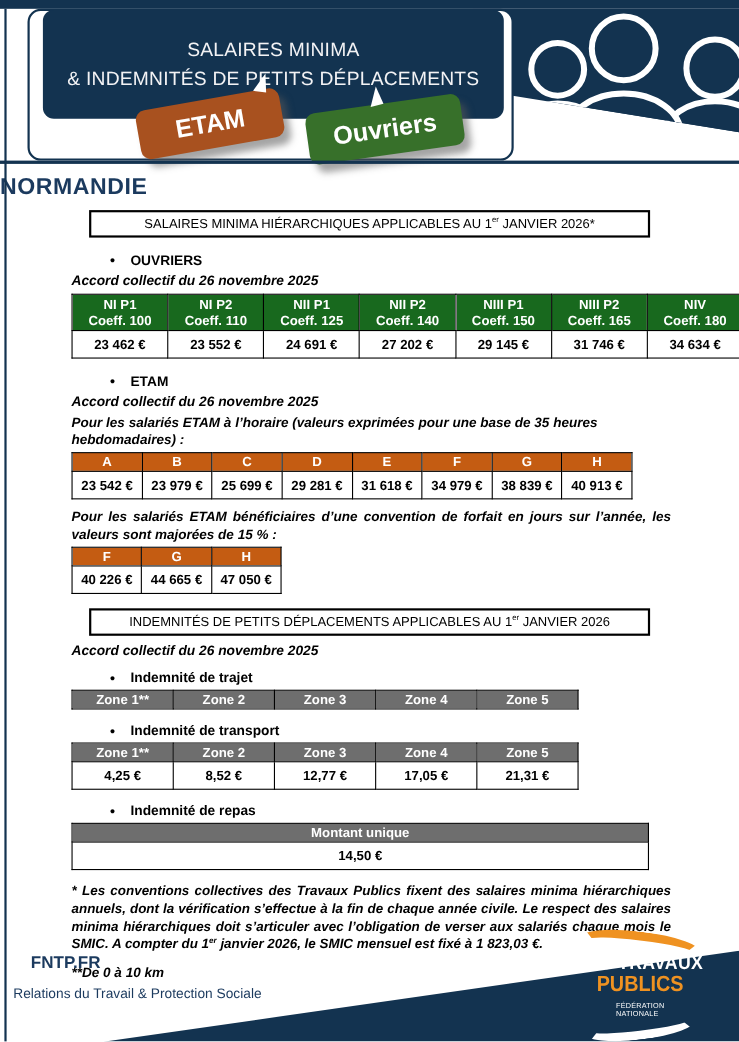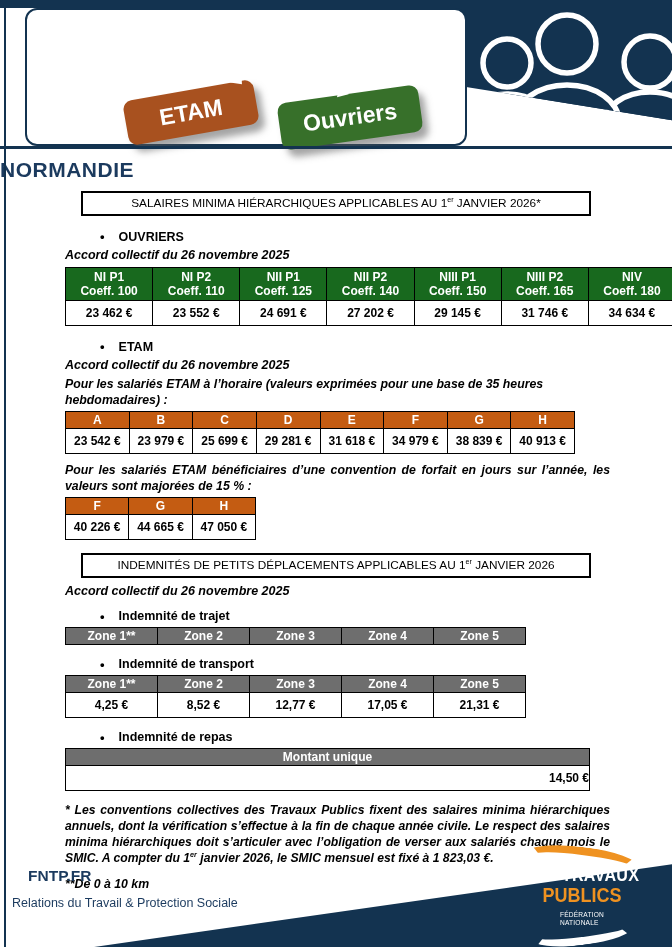--- a/index.html
+++ b/index.html
@@ -96,20 +96,24 @@
           <path d="M 33 118 A 44 32 0 0 1 121 118"></path>
           <circle cx="77" cy="55" r="24"></circle>
           <path d="M 174 116 A 46 32 0 0 1 266 116"></path>
           <circle cx="220" cy="54" r="26"></circle>
           <path d="M 85 114 A 52 37 0 0 1 189 114"></path>
           <circle cx="137" cy="36" r="29"></circle>
         </g>
       </svg>
     </div>
     <div class="card">
+      <div class="titlebox">
+        <div>SALAIRES MINIMA</div>
+        <div>&amp; INDEMNITÉS DE PETITS DÉPLACEMENTS</div>
+      </div>
       <div class="ribbon etam">
         <span class="tail t-etam"></span>
         <span>ETAM</span>
       </div>
       <div class="ribbon ouv">
         <span class="tail t-ouv"></span>
         <span>Ouvriers</span>
       </div>
     </div>
     <div class="hdr-rule"></div>
@@ -271,21 +275,21 @@
     <div class="bullet-line" style="margin-top:12px;">
       <span class="bullet-dot">•</span>
       <span>Indemnité de repas</span>
     </div>
     <table class="repas gray">
       <tbody>
           <tr class="tbl-head">
         <th>Montant unique</th>
       </tr>
       <tr class="tbl-vals">
-        <td style="font-weight:bold;text-align:right;">14,50 €</td>
+        <td style="font-weight:bold;">14,50 €</td>
       </tr>
     </tbody>
       </table>
 
     <div class="footnote">
       <span>* Les conventions collectives des Travaux Publics fixent des salaires minima hiérarchiques annuels, dont la vérification s’effectue à la fin de chaque année civile. Le respect des salaires minima hiérarchiques doit s’articuler avec l’obligation de verser aux salariés chaque mois le SMIC. A compter du 1</span><sup>er</sup><span> janvier 2026, le SMIC mensuel est fixé à 1 823,03 €.</span>
     </div>
     <div class="fn2">**De 0 à 10 km</div>
   </div>
 

